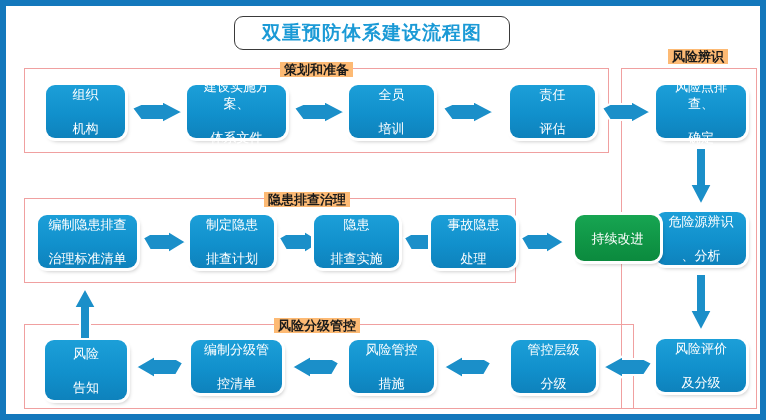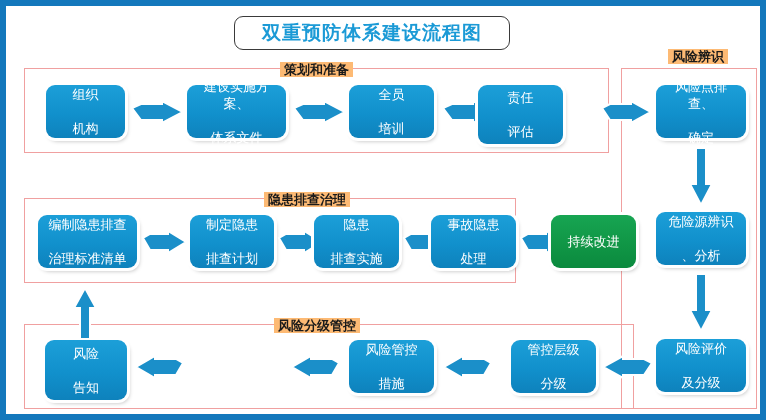--- a/index.html
+++ b/index.html
@@ -123,21 +123,21 @@
   <div class="node" style="left:343px;top:79px;width:85px;height:53px;">
     <span><span>全员</span><br><span>培训</span></span>
   </div>
 
   <div class="arrow" style="left:437px;top:95px;">
     <svg width="52" height="22" viewBox="0 0 52 22">
       <path d="M0 7 L9 3 L30 3 L30 0 L51 11 L30 22 L30 19 L9 19 Z" fill="#1B8FC9" stroke="#ffffff" stroke-width="2"></path>
     </svg>
   </div>
 
-  <div class="node" style="left:472px;top:79px;width:85px;height:59px;">
+  <div class="node" style="left:504px;top:79px;width:85px;height:53px;">
     <span><span>责任</span><br><span>评估</span></span>
   </div>
 
   <div class="arrow" style="left:596px;top:95px;">
     <svg width="50" height="22" viewBox="0 0 50 22">
       <path d="M0 7 L8 3 L29 3 L29 0 L49 11 L29 22 L29 19 L8 19 Z" fill="#1B8FC9" stroke="#ffffff" stroke-width="2"></path>
     </svg>
   </div>
 
   <div class="node" style="left:650px;top:79px;width:90px;height:53px;">
@@ -197,36 +197,39 @@
   <div class="node" style="left:425px;top:209px;width:85px;height:53px;">
     <span><span>事故隐患</span><br><span>处理</span></span>
   </div>
 
   <div class="arrow" style="left:515px;top:225px;">
     <svg width="44" height="22" viewBox="0 0 44 22">
       <path d="M0 7 L7 3 L25 3 L25 0 L43 11 L25 22 L25 19 L7 19 Z" fill="#1B8FC9" stroke="#ffffff" stroke-width="2"></path>
     </svg>
   </div>
 
-  <div class="node green" style="left:545px;top:209px;width:85px;height:53px;text-align:right;">
+  <div class="node green" style="left:569px;top:209px;width:85px;height:46px;text-align:right;">
     <span>
         <span>持续改进</span>
       </span>
   </div>
 
   <div class="node" style="left:39px;top:334px;width:82px;height:60px;">
     <span><span>风险</span><br><span>告知</span></span>
   </div>
 
   <div class="arrow" style="left:129px;top:350px;">
     <svg width="48" height="22" viewBox="0 0 48 22">
       <path d="M48 7 L41 3 L20 3 L20 0 L1 11 L20 22 L20 19 L41 19 Z" fill="#1B8FC9" stroke="#ffffff" stroke-width="2"></path>
     </svg>
   </div>
 
+  <div class="node" style="left:185px;top:334px;width:91px;height:53px;">
+    <span><span>编制分级管</span><br><span>控清单</span></span>
+  </div>
 
   <div class="arrow" style="left:285px;top:350px;">
     <svg width="48" height="22" viewBox="0 0 48 22">
       <path d="M48 7 L41 3 L20 3 L20 0 L1 11 L20 22 L20 19 L41 19 Z" fill="#1B8FC9" stroke="#ffffff" stroke-width="2"></path>
     </svg>
   </div>
 
   <div class="node" style="left:343px;top:334px;width:85px;height:53px;">
     <span><span>风险管控</span><br><span>措施</span></span>
   </div>

